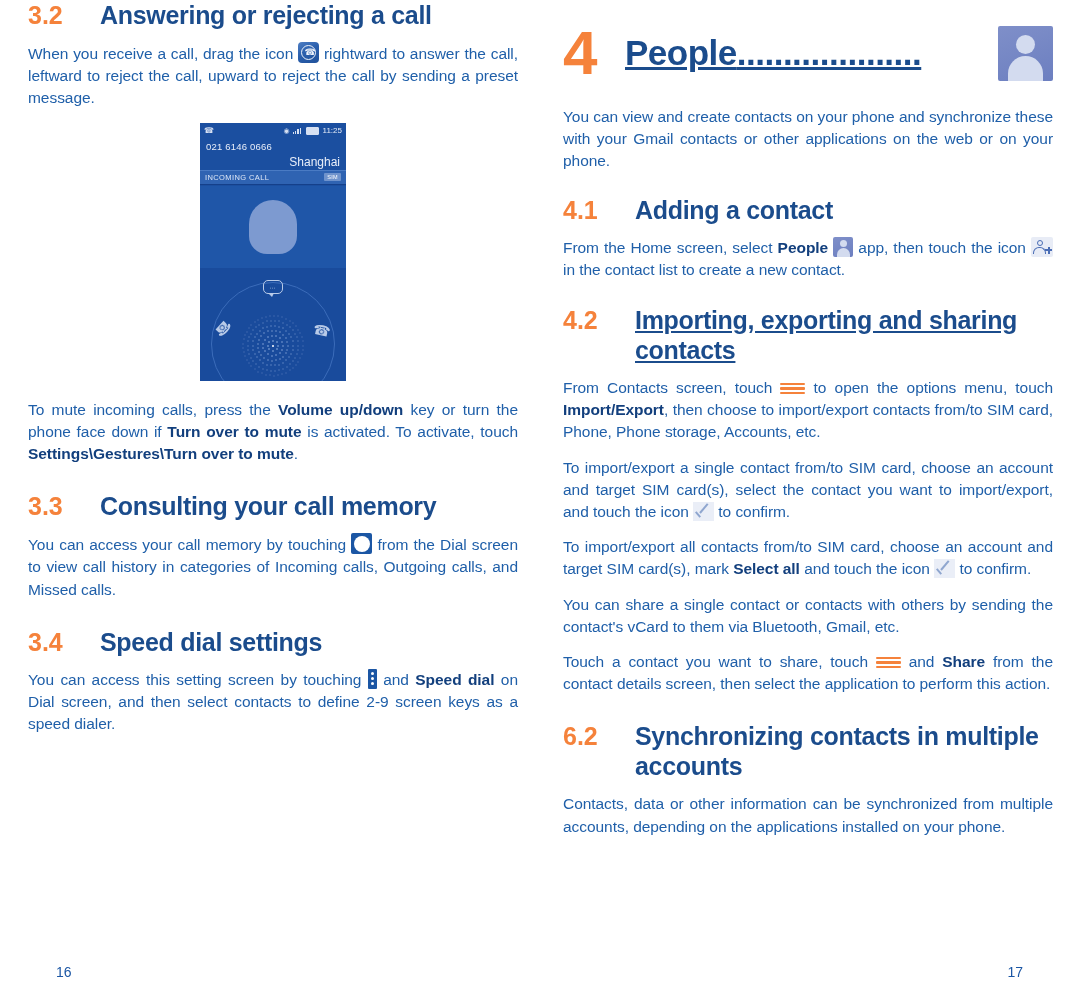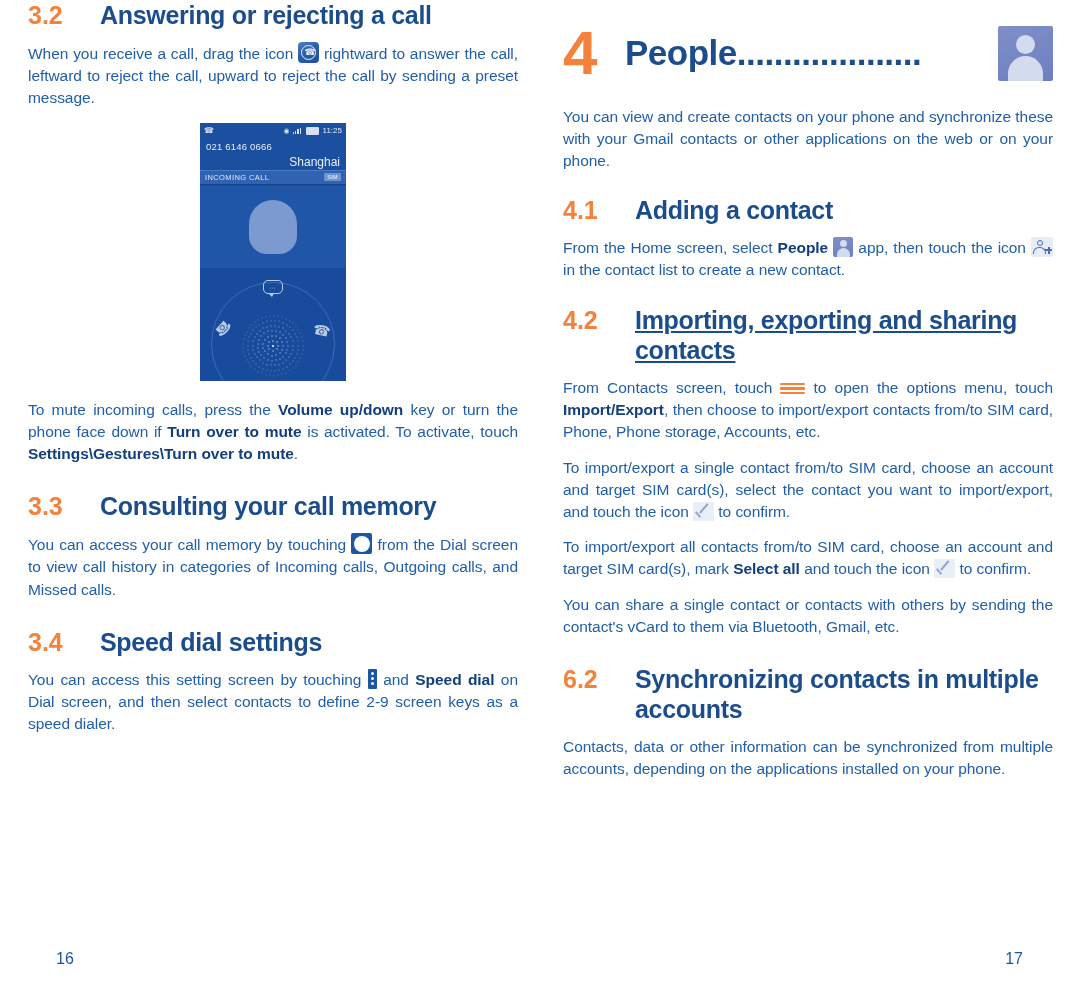--- a/index.html
+++ b/index.html
@@ -77,20 +77,21 @@
   }
   .chapter-title {
     color: #1B4C8C;
     font-size: 35px;
     font-weight: bold;
     line-height: 40px;
     white-space: nowrap;
     overflow: hidden;
     flex: 1 1 auto;
     letter-spacing: -0.5px;
+    text-decoration: underline;
   }
   .chapter-icon {
     flex: 0 0 auto;
     margin-left: 8px;
   }
 
   
   .inline-icon {
     display: inline-block;
     vertical-align: -4px;
@@ -307,22 +308,22 @@
     position:absolute; left:50%; top:46px; transform:translateX(-50%);
     width:64px; height:64px;
   }
   .ps-radial i{
     position:absolute; width:2px; height:2px; border-radius:50%;
     background:#6f93cc;
   }
 
   
   .pagenum{
-    position:absolute; bottom:22px;
-    color:#1B56A4; font-size:16px;
+    position:absolute; bottom:10px;
+    color:#1B56A4; font-size:14px;
   }
   .pagenum-left{ left:28px; }
   .pagenum-right{ right:30px; }
 </style>
 </head>
 <body>
 
 <div class="page">
 
   <div class="col col-left">
@@ -577,20 +578,21 @@
     </div>
 
     <p class="body"><span>From Contacts screen, touch </span><span class="inline-icon ic-menu"><span></span><span></span><span></span></span><span> to open the options menu, touch </span><b>Import/Export</b><span>, then choose to import/export contacts from/to SIM card, Phone, Phone storage, Accounts, etc.</span></p>
 
     <p class="body"><span>To import/export a single contact from/to SIM card, choose an account and target SIM card(s), select the contact you want to import/export, and touch the icon </span><span class="inline-icon ic-check"><span class="c1"></span><span class="c2"></span></span><span> to confirm.</span></p>
 
     <p class="body"><span>To import/export all contacts from/to SIM card, choose an account and target SIM card(s), mark </span><b>Select all</b><span> and touch the icon </span><span class="inline-icon ic-check"><span class="c1"></span><span class="c2"></span></span><span> to confirm.</span></p>
 
     <p class="body">You can share a single contact or contacts with others by sending the contact's vCard to them via Bluetooth, Gmail, etc.</p>
 
+    <p class="body"><span>Touch a contact you want to share, touch </span><span class="inline-icon ic-menu"><span></span><span></span><span></span></span><span> and </span><b>Share</b><span> from the contact details screen, then select the application to perform this action.</span></p>
 
     <div class="h2" style="margin-top:26px;">
       <span class="h2-num">6.2</span>
       <span class="h2-title" style="max-width:410px;">Synchronizing contacts in multiple accounts</span>
     </div>
     <p class="body">Contacts, data or other information can be synchronized from multiple accounts, depending on the applications installed on your phone.</p>
 
     <div class="pagenum pagenum-right">17</div>
   </div>
 

